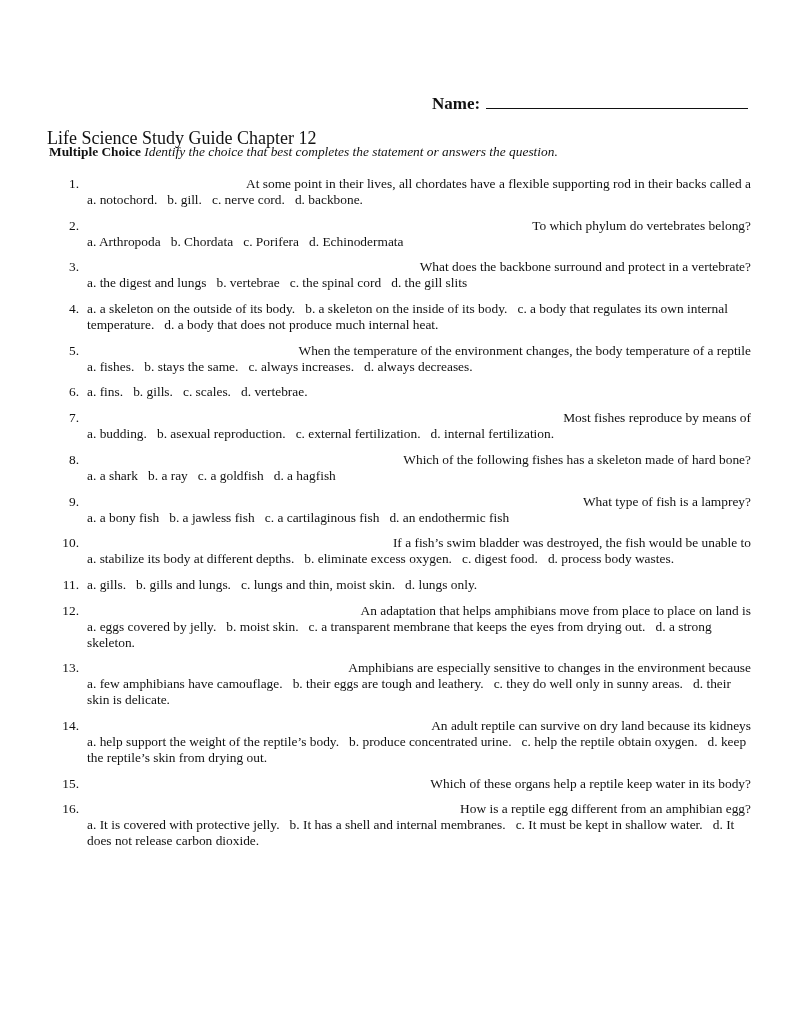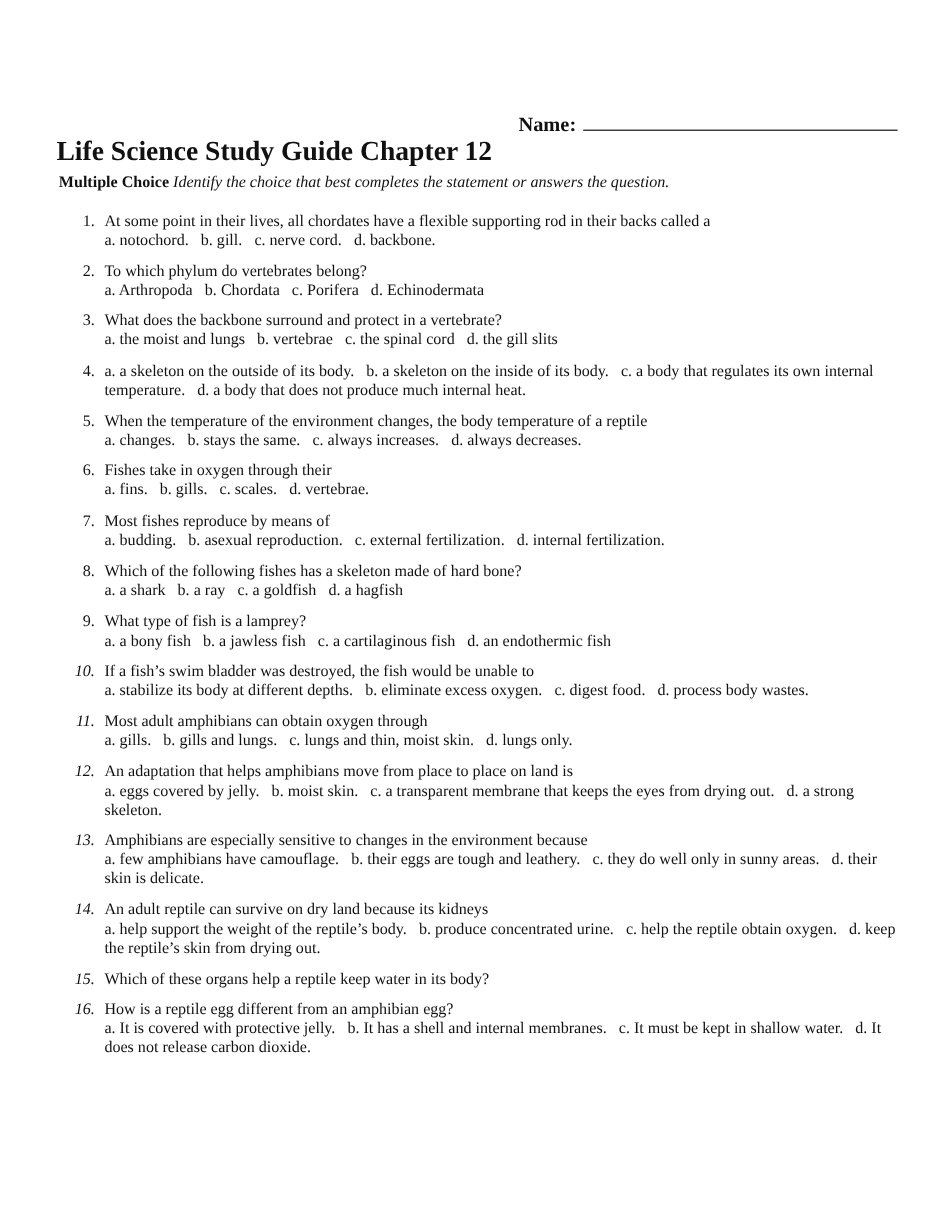--- a/index.html
+++ b/index.html
@@ -31,24 +31,24 @@
     .name-line .blank {
       display: inline-block;
       width: 262px;
       border-bottom: 1.5px solid #111;
       margin-left: 6px;
       height: 16px;
       vertical-align: baseline;
     }
     .title {
       position: absolute;
-      top: 113px;
+      top: 128px;
       left: 47px;
-      font-weight: bold;
-      font-size: 23px;
+      font-weight: normal;
+      font-size: 18px;
       margin: 0;
     }
     .instructions {
       position: absolute;
       top: 144px;
       left: 49px;
       font-size: 13.4px;
       white-space: nowrap;
     }
     .instructions .section-label { font-weight: bold; }
@@ -69,22 +69,22 @@
       margin: 0 0 9.7px 0;
       padding-left: 87px;
       padding-right: 40px;
     }
     .q .num {
       position: absolute;
       left: 55px;
       width: 24px;
       text-align: right;
     }
-    .q .num.two-digit { left: 53px; width: 26px; font-style: italic; }
-    .q .stem { display: block; }
+    .q .num.two-digit { left: 53px; width: 26px; }
+    .q .stem { display: block; text-align: right; }
     .q .choices { display: block; }
     .choice { white-space: normal; }
     .choice + .choice { margin-left: 0; }
   </style>
 </head>
 <body>
 
 <div class="page">
   <div class="name-line">
     <span>Name:</span><span class="blank"></span>
@@ -104,34 +104,33 @@
         <span class="choices"><span class="choice">a. notochord.</span>&nbsp;&nbsp; <span class="choice">b. gill.</span>&nbsp;&nbsp; <span class="choice">c. nerve cord.</span>&nbsp;&nbsp; <span class="choice">d. backbone.</span></span>
       </li>
       <li class="q">
         <span class="num">2.</span>
         <span class="stem">To which phylum do vertebrates belong?</span>
         <span class="choices"><span class="choice">a. Arthropoda</span>&nbsp;&nbsp; <span class="choice">b. Chordata</span>&nbsp;&nbsp; <span class="choice">c. Porifera</span>&nbsp;&nbsp; <span class="choice">d. Echinodermata</span></span>
       </li>
       <li class="q">
         <span class="num">3.</span>
         <span class="stem">What does the backbone surround and protect in a vertebrate?</span>
-        <span class="choices"><span class="choice">a. the moist and lungs</span>&nbsp;&nbsp; <span class="choice">b. vertebrae</span>&nbsp;&nbsp; <span class="choice">c. the spinal cord</span>&nbsp;&nbsp; <span class="choice">d. the gill slits</span></span>
+        <span class="choices"><span class="choice">a. the digest and lungs</span>&nbsp;&nbsp; <span class="choice">b. vertebrae</span>&nbsp;&nbsp; <span class="choice">c. the spinal cord</span>&nbsp;&nbsp; <span class="choice">d. the gill slits</span></span>
       </li>
       <li class="q">
         <span class="num">4.</span>
         <span class="choices"><span class="choice">a. a skeleton on the outside of its body.</span>&nbsp;&nbsp; <span class="choice">b. a skeleton on the inside of its body.</span>&nbsp;&nbsp; <span class="choice">c. a body that regulates its own internal temperature.</span>&nbsp;&nbsp; <span class="choice">d. a body that does not produce much internal heat.</span></span>
       </li>
       <li class="q">
         <span class="num">5.</span>
         <span class="stem">When the temperature of the environment changes, the body temperature of a reptile</span>
-        <span class="choices"><span class="choice">a. changes.</span>&nbsp;&nbsp; <span class="choice">b. stays the same.</span>&nbsp;&nbsp; <span class="choice">c. always increases.</span>&nbsp;&nbsp; <span class="choice">d. always decreases.</span></span>
+        <span class="choices"><span class="choice">a. fishes.</span>&nbsp;&nbsp; <span class="choice">b. stays the same.</span>&nbsp;&nbsp; <span class="choice">c. always increases.</span>&nbsp;&nbsp; <span class="choice">d. always decreases.</span></span>
       </li>
       <li class="q">
         <span class="num">6.</span>
-        <span class="stem">Fishes take in oxygen through their</span>
         <span class="choices"><span class="choice">a. fins.</span>&nbsp;&nbsp; <span class="choice">b. gills.</span>&nbsp;&nbsp; <span class="choice">c. scales.</span>&nbsp;&nbsp; <span class="choice">d. vertebrae.</span></span>
       </li>
       <li class="q">
         <span class="num">7.</span>
         <span class="stem">Most fishes reproduce by means of</span>
         <span class="choices"><span class="choice">a. budding.</span>&nbsp;&nbsp; <span class="choice">b. asexual reproduction.</span>&nbsp;&nbsp; <span class="choice">c. external fertilization.</span>&nbsp;&nbsp; <span class="choice">d. internal fertilization.</span></span>
       </li>
       <li class="q">
         <span class="num">8.</span>
         <span class="stem">Which of the following fishes has a skeleton made of hard bone?</span>
@@ -142,21 +141,20 @@
         <span class="stem">What type of fish is a lamprey?</span>
         <span class="choices"><span class="choice">a. a bony fish</span>&nbsp;&nbsp; <span class="choice">b. a jawless fish</span>&nbsp;&nbsp; <span class="choice">c. a cartilaginous fish</span>&nbsp;&nbsp; <span class="choice">d. an endothermic fish</span></span>
       </li>
       <li class="q">
         <span class="num two-digit">10.</span>
         <span class="stem">If a fish’s swim bladder was destroyed, the fish would be unable to</span>
         <span class="choices"><span class="choice">a. stabilize its body at different depths.</span>&nbsp;&nbsp; <span class="choice">b. eliminate excess oxygen.</span>&nbsp;&nbsp; <span class="choice">c. digest food.</span>&nbsp;&nbsp; <span class="choice">d. process body wastes.</span></span>
       </li>
       <li class="q">
         <span class="num two-digit">11.</span>
-        <span class="stem">Most adult amphibians can obtain oxygen through</span>
         <span class="choices"><span class="choice">a. gills.</span>&nbsp;&nbsp; <span class="choice">b. gills and lungs.</span>&nbsp;&nbsp; <span class="choice">c. lungs and thin, moist skin.</span>&nbsp;&nbsp; <span class="choice">d. lungs only.</span></span>
       </li>
       <li class="q">
         <span class="num two-digit">12.</span>
         <span class="stem">An adaptation that helps amphibians move from place to place on land is</span>
         <span class="choices"><span class="choice">a. eggs covered by jelly.</span>&nbsp;&nbsp; <span class="choice">b. moist skin.</span>&nbsp;&nbsp; <span class="choice">c. a transparent membrane that keeps the eyes from drying out.</span>&nbsp;&nbsp; <span class="choice">d. a strong skeleton.</span></span>
       </li>
       <li class="q">
         <span class="num two-digit">13.</span>
         <span class="stem">Amphibians are especially sensitive to changes in the environment because</span>

